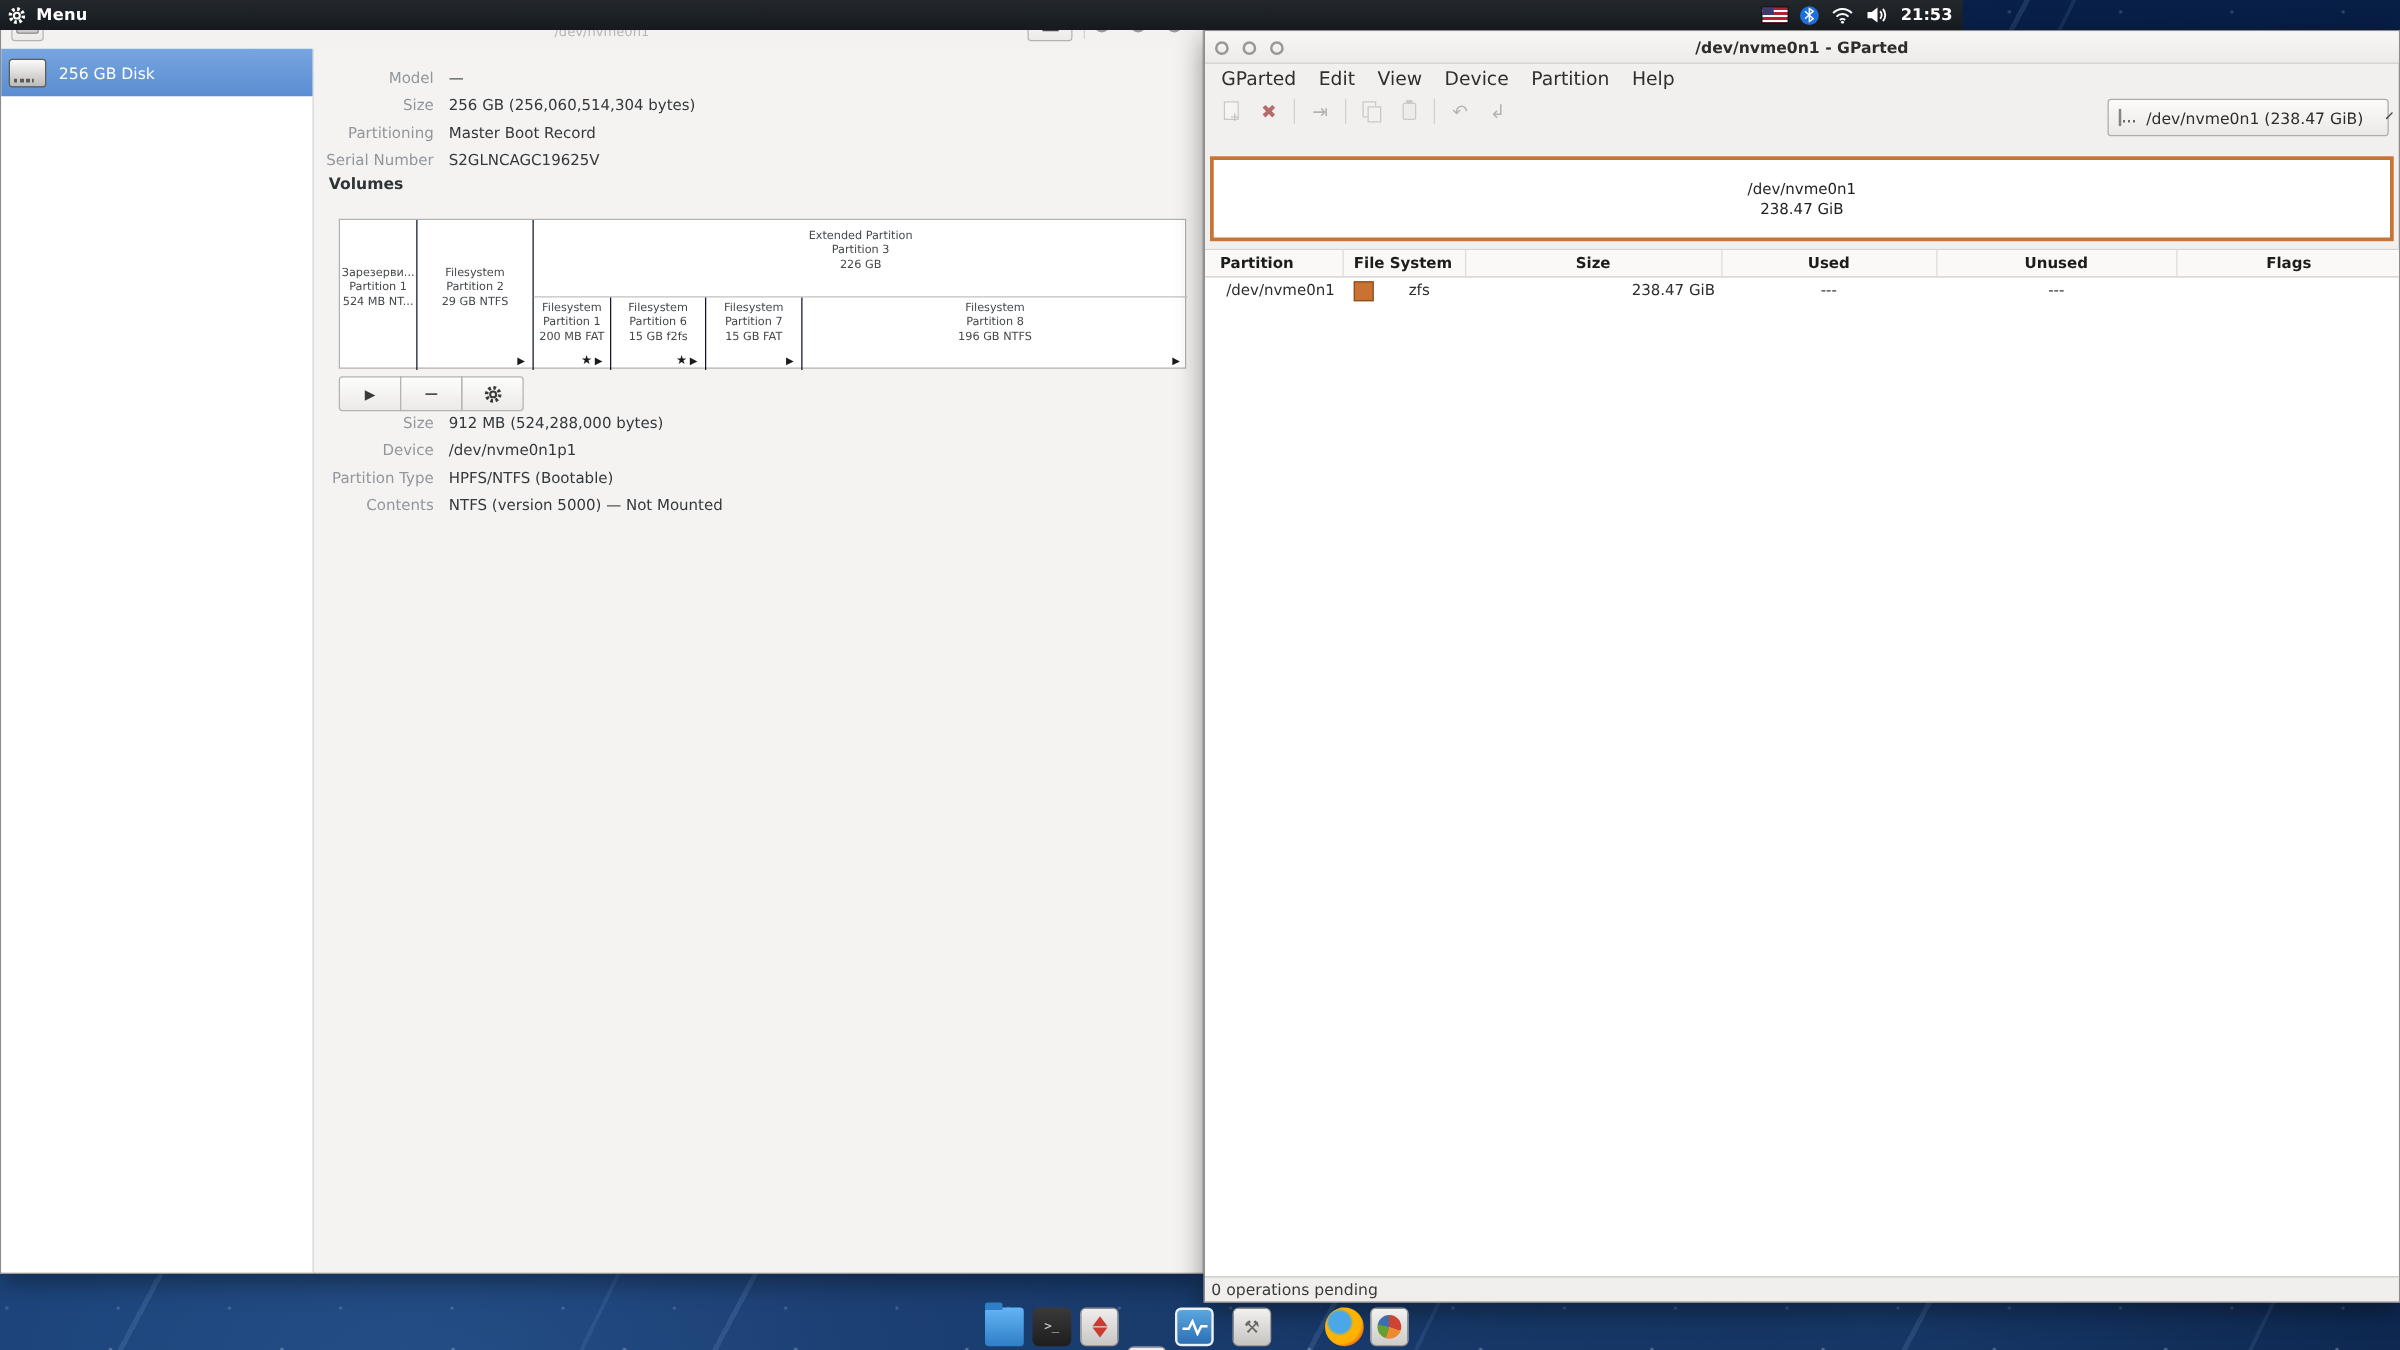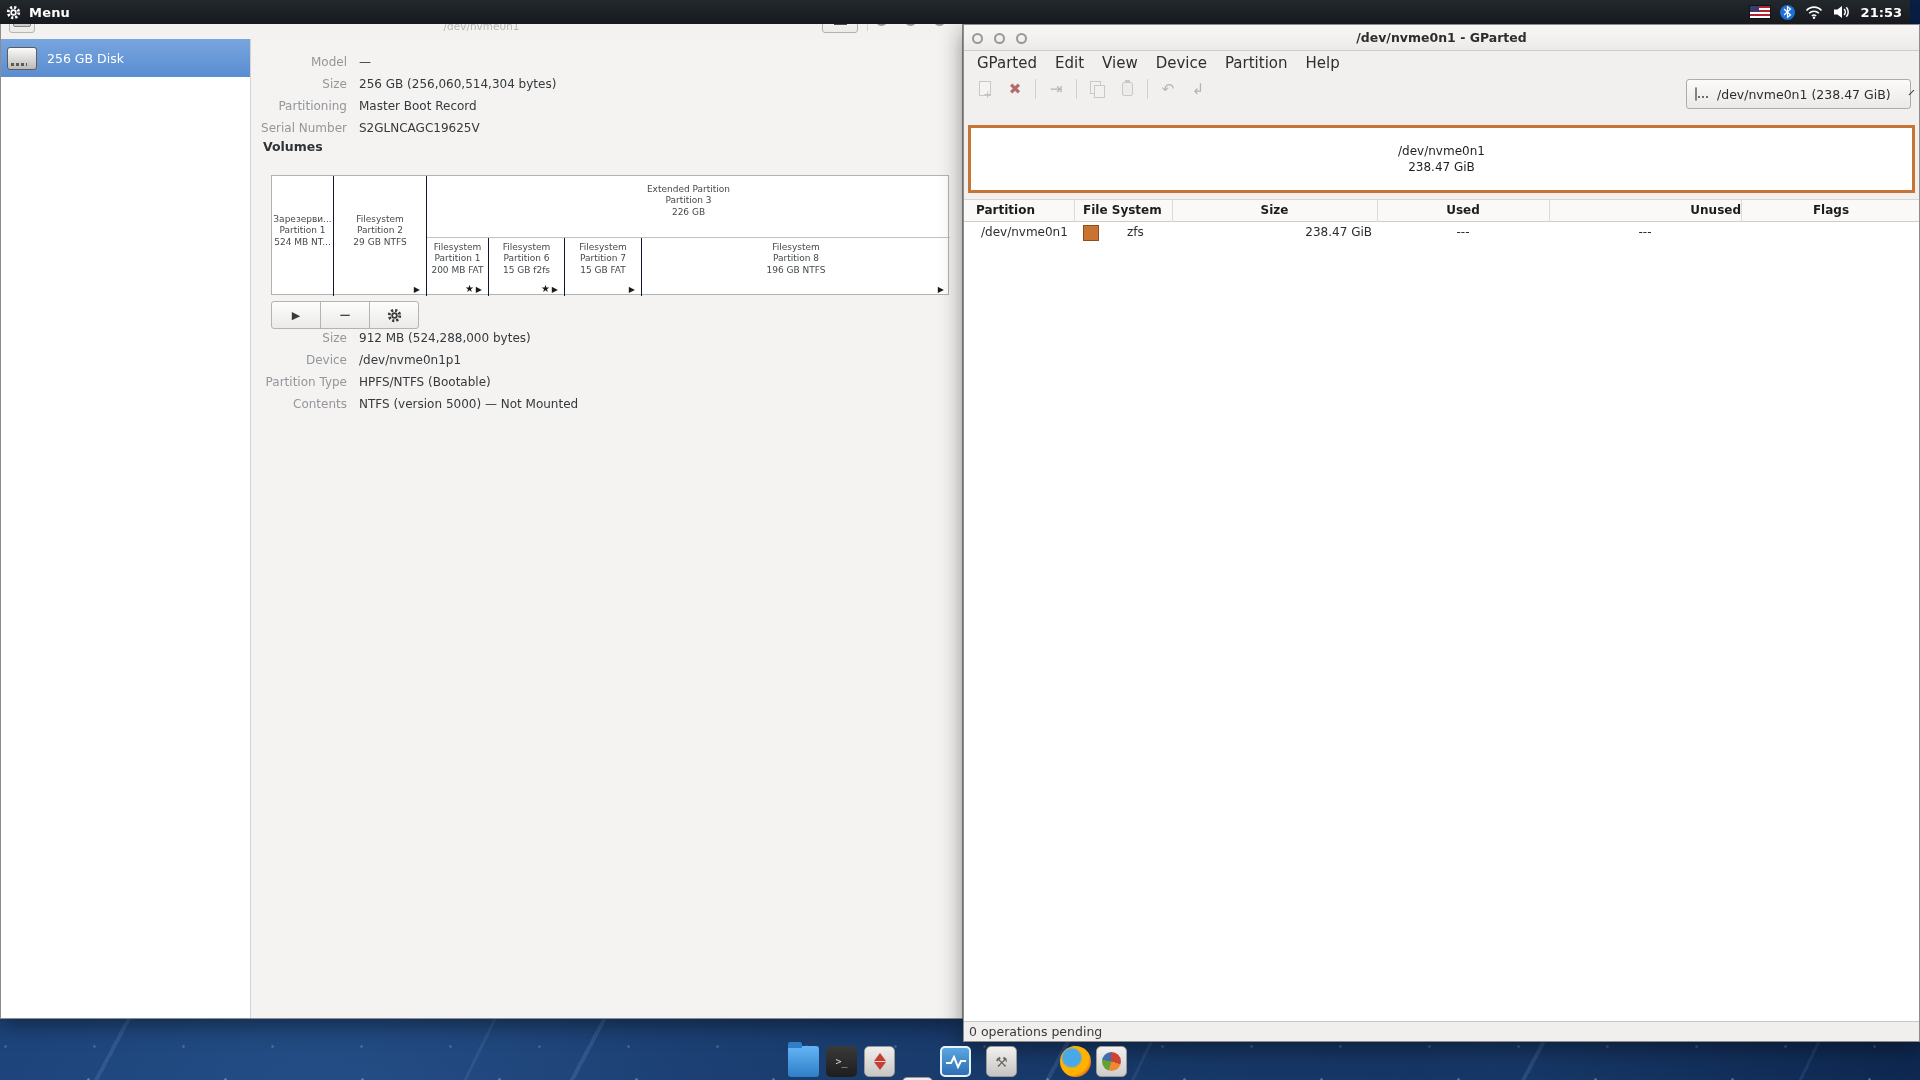--- a/index.html
+++ b/index.html
@@ -16,21 +16,21 @@
     background:
       repeating-linear-gradient(118deg, transparent 0 170px, rgba(150,190,240,.14) 170px 174px, transparent 174px 420px),
       repeating-linear-gradient(116deg, transparent 0 290px, rgba(150,190,240,.10) 290px 293px, transparent 293px 600px);
   }
   #desktop::after { content:""; position:absolute; inset:0;
     background-image: radial-gradient(circle, rgba(255,255,255,.55) 1px, transparent 1.6px),
                       radial-gradient(circle, rgba(255,255,255,.35) 1px, transparent 1.6px);
     background-size: 137px 93px, 89px 61px; background-position: 20px 10px, 50px 40px; opacity:.5; }
 
   
-  #panel { position:absolute; left:0; top:0; width:1910px; height:24px; z-index:50;
+  #panel { position:absolute; left:0; top:0; width:1570px; height:24px; z-index:50;
     background:linear-gradient(#23282d,#161a1e); color:#fff; display:flex; align-items:center; }
   .panel-left { display:flex; align-items:center; gap:8px; padding-left:6px; }
   .panel-menu-label { font-size:13px; font-weight:bold; letter-spacing:.2px; }
   .panel-right { margin-left:auto; display:flex; align-items:center; gap:10px; padding-right:8px; }
   .clock { font-size:13px; font-weight:bold; }
   .flag { width:20px; height:12px; position:relative;
     background:repeating-linear-gradient(#b22234 0 2px,#fff 2px 4px); box-shadow:0 0 0 1px rgba(0,0,0,.4);}
   .flag::before { content:""; position:absolute; left:0; top:0; width:9px; height:6px; background:#3c3b6e; }
   .bt-badge { width:15px; height:15px; border-radius:50%; background:#1e6fd9; display:flex; align-items:center; justify-content:center; }
 
@@ -367,21 +367,21 @@
   <div id="gp-table">
     <div id="gp-thead">
       <div class="th" style="left:12px;">Partition</div>
       <div class="col-sep" style="left:110px;"></div>
       <div class="th" style="left:119px;">File System</div>
       <div class="col-sep" style="left:208px;"></div>
       <div class="th" style="left:208px;width:205px;text-align:center;">Size</div>
       <div class="col-sep" style="left:413px;"></div>
       <div class="th" style="left:413px;width:172px;text-align:center;">Used</div>
       <div class="col-sep" style="left:585px;"></div>
-      <div class="th" style="left:585px;width:192px;text-align:right;">Unused</div>
+      <div class="th" style="left:585px;width:192px;text-align:center;">Unused</div>
       <div class="col-sep" style="left:777px;"></div>
       <div class="th" style="left:777px;width:180px;text-align:center;">Flags</div>
     </div>
     <div id="gp-row">
       <div class="td" style="left:17px;">/dev/nvme0n1</div>
       <div class="fs-swatch"></div>
       <div class="td" style="left:163px;">zfs</div>
       <div class="td" style="left:208px;width:200px;text-align:right;">238.47 GiB</div>
       <div class="td" style="left:413px;width:172px;text-align:center;">---</div>
       <div class="td" style="left:585px;width:192px;text-align:center;">---</div>

